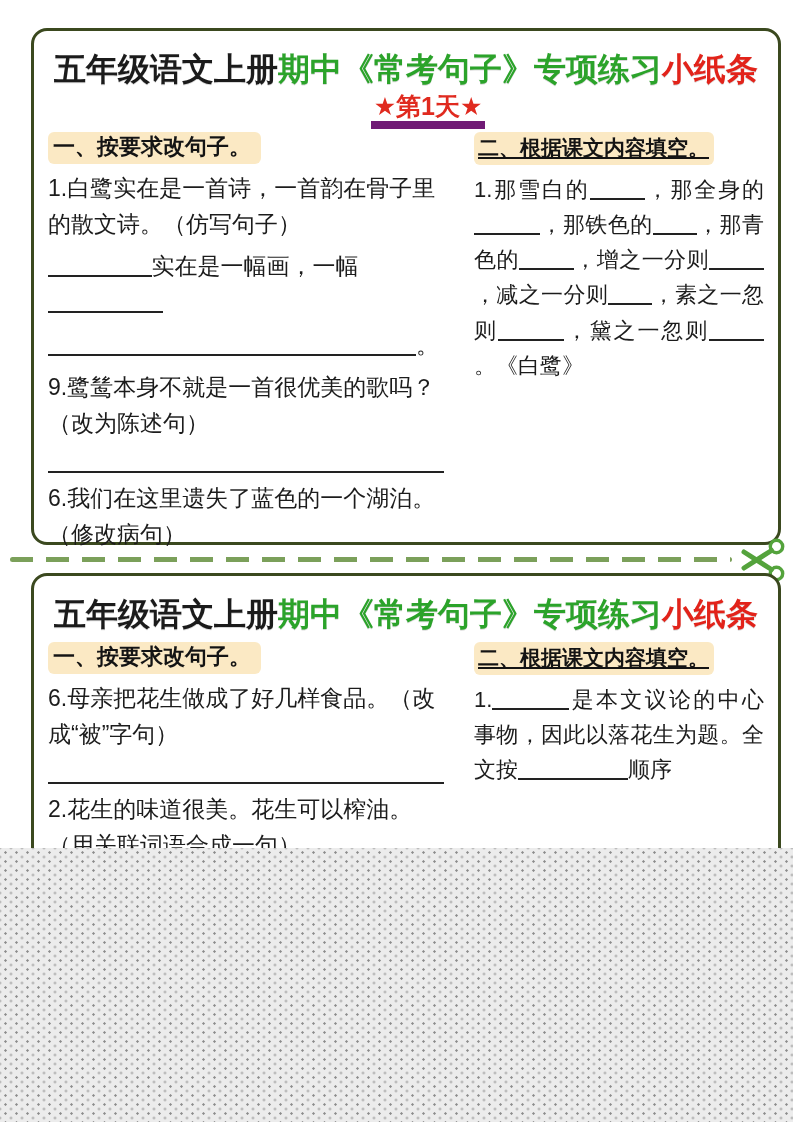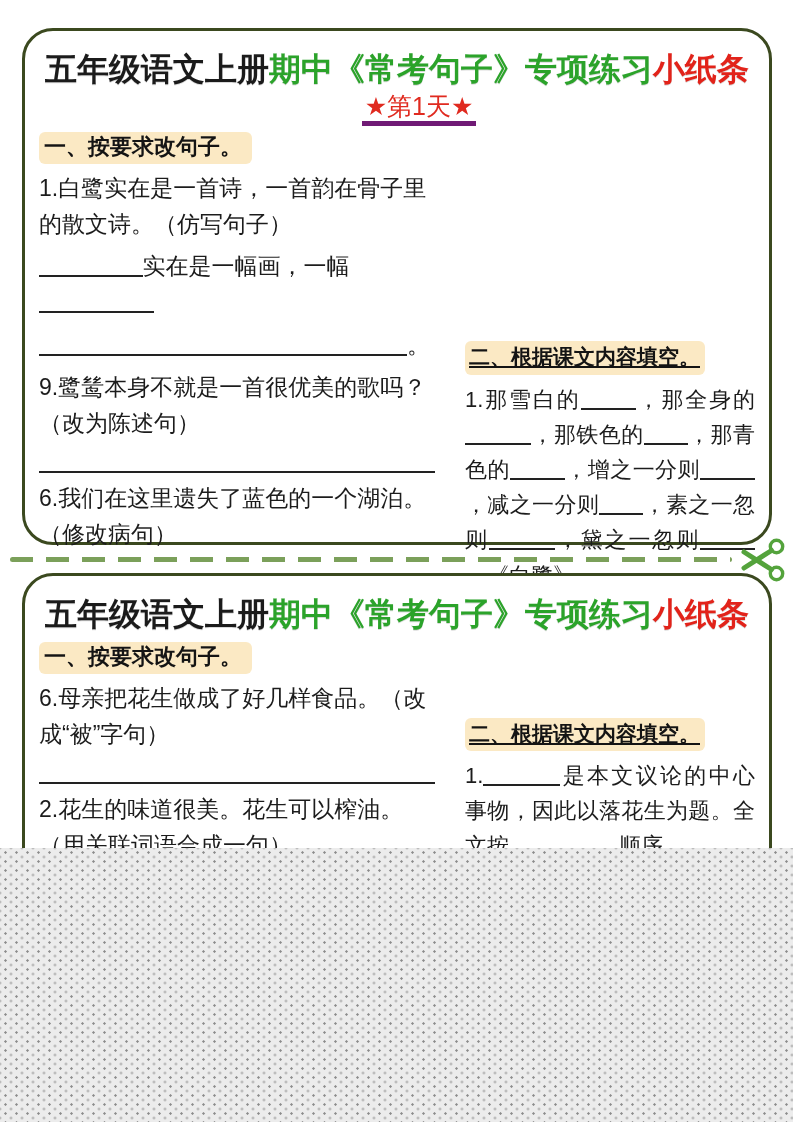--- a/index.html
+++ b/index.html
@@ -3,37 +3,37 @@
 <meta charset="utf-8">
 <style>
   html,body{margin:0;padding:0;}
   body{
     width:793px;height:1122px;position:relative;overflow:hidden;
     background:#ffffff;
     font-family:"Liberation Sans","DejaVu Sans",sans-serif;
     color:#1c1c1c;
   }
   .card{
-    position:absolute;left:22px;width:750px;box-sizing:border-box;
-    border:3px solid #3b491f;border-radius:31px;background:#fff;
+    position:absolute;left:31px;width:750px;box-sizing:border-box;
+    border:3px solid #3b491f;border-radius:16px;background:#fff;
     padding:10px 14px 14px 14px;
   }
   #card-1{top:28px;height:517px;}
   #card-2{top:573px;height:560px;}
   .title{
     text-align:center;font-size:32px;font-weight:800;letter-spacing:0px;
     white-space:nowrap;margin-top:8px;line-height:1.3;
     text-shadow:0 1px 0 rgba(0,0,0,0.15);
   }
   .day-row{text-align:center;margin:1px 0 4px 0;height:34px;}
   .day-label{
-    display:inline-block;color:#e02a1f;font-weight:400;font-size:25px;
-    border-bottom:5px solid #701a75;padding:0 3px 1px 3px;line-height:1.15;margin-left:44px;
+    display:inline-block;color:#e02a1f;font-weight:700;font-size:25px;
+    border-bottom:8px solid #701a75;padding:0 3px 1px 3px;line-height:1.15;margin-left:44px;
   }
-  .cols{display:flex;align-items:flex-end;margin-top:6px;}
+  .cols{display:flex;align-items:flex-start;margin-top:6px;}
   .col-left{width:412px;box-sizing:border-box;padding-right:12px;}
   .col-sep{width:3px;background:#5f9440;border-radius:2px;}
   .col-right{flex:1;box-sizing:border-box;padding-left:11px;}
   .sec-header{
     display:inline-block;background:#fbe9c4;border-radius:6px;
     padding:2px 10px 4px 5px;font-weight:800;font-size:22px;color:#141414;
     line-height:1.2;
   }
   .col-right .sec-header{font-size:21px;padding:3px 5px 5px 4px;text-decoration:underline;}
   .q-text{

